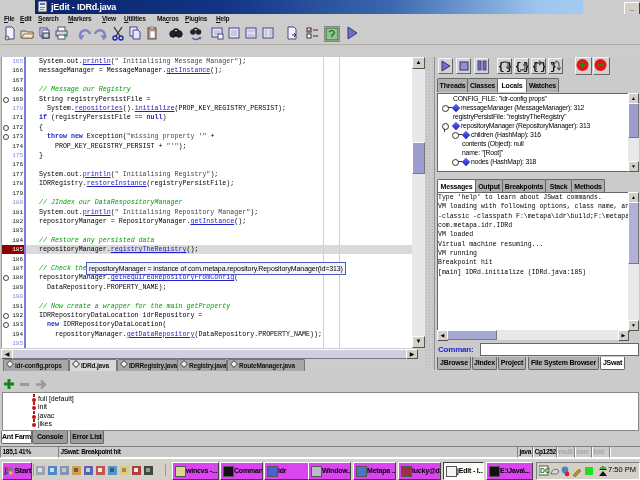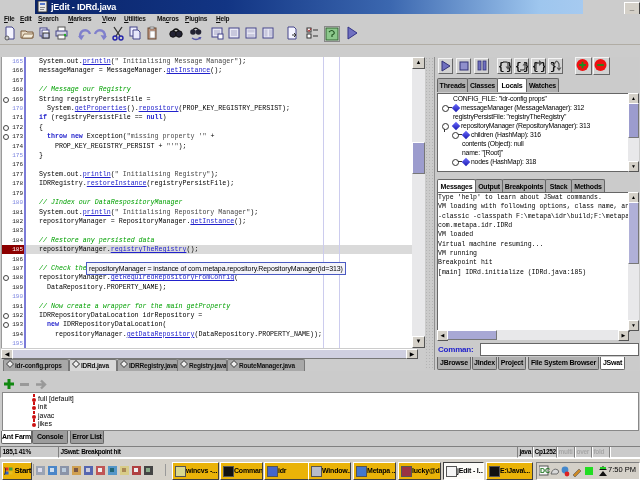--- a/index.html
+++ b/index.html
@@ -68,21 +68,21 @@
 #botpanel{left:0px;top:371px;width:640px;height:75px;background:#cbcbcb;}
 #antlist{left:2px;top:21px;width:635px;height:37px;background:#fff;border:1px solid #888;font-size:7px;color:#000;}
 .ant-row{position:absolute;left:35px;white-space:nowrap;}
 .ant-ic{position:absolute;left:29px;width:4px;height:4px;background:#cc1111;border-radius:50%;}
 .ant-ic:before{content:"";position:absolute;left:1px;top:-4px;width:1.5px;height:3px;background:#cc1111;}
 
 #statusbar{left:0px;top:446px;width:640px;height:12px;background:#cbcbcb;font-size:6.5px;font-weight:bold;color:#000;letter-spacing:-0.3px;}
 .sbox{position:absolute;top:0px;height:10px;border-top:1px solid #808080;border-left:1px solid #808080;border-right:1px solid #fff;border-bottom:1px solid #fff;line-height:10px;padding-left:1.5px;white-space:nowrap;overflow:hidden;}
 
 #taskbar{left:0px;top:458px;width:640px;height:22px;background:#d4d0c8;border-top:1px solid #fff;font-size:7px;}
-.tbtn{position:absolute;top:3px;height:16px;background:#eab308;border-top:1px solid #fff;border-left:1px solid #fff;border-right:1px solid #404040;border-bottom:1px solid #404040;line-height:15px;white-space:nowrap;overflow:hidden;color:#000;}
+.tbtn{position:absolute;top:3px;height:16px;background:#d946ef;border-top:1px solid #fff;border-left:1px solid #fff;border-right:1px solid #404040;border-bottom:1px solid #404040;line-height:15px;white-space:nowrap;overflow:hidden;color:#000;}
 .tbtn.pressed{background:#fcfbf8;border-top:1px solid #404040;border-left:1px solid #404040;border-right:1px solid #fff;border-bottom:1px solid #fff;}
 .ql{position:absolute;top:6px;width:10px;height:10px;}
 </style></head>
 <body>
 <div id="win">
 
   <div id="titlebar" class="abs">
     <svg class="abs" style="left:2px;top:1px" width="12" height="12">
         <rect x="1" y="0" width="9" height="11" fill="#e8e8e8" stroke="#333" stroke-width="1"></rect>
         <rect x="3" y="2" width="5" height="2" fill="#5577cc"></rect>
@@ -205,21 +205,21 @@
 
   <div id="editor" class="abs">
     <div id="hl185" class="abs"></div>
     <div id="wrapguide" class="abs"></div>
       <div class="abs" style="left:336.5px;top:0;width:1.5px;height:291px;background:#ccccee"></div>
     <div id="code" class="abs">  System.out.<span class="f">println</span>(<span class="s">" Initialising Message Manager"</span>);
   messageManager = MessageManager.<span class="f">getInstance</span>();
 
   <span class="c">// Message our Registry</span>
   String registryPersistFile =
-    System.<span class="f">getProperties</span>().<span class="f">repository</span>(PROP_KEY_REGISTRY_PERSIST);
+    System.<span class="f">repositories</span>().<span class="f">initialize</span>(PROP_KEY_REGISTRY_PERSIST);
   <span class="k">if</span> (registryPersistFile == <span class="k">null</span>)
   {
     <span class="k">throw</span> <span class="k">new</span> Exception(<span class="s">"missing property '"</span> +
       PROP_KEY_REGISTRY_PERSIST + <span class="s">"'"</span>);
   }
 
   System.out.<span class="f">println</span>(<span class="s">" Initialising Registry"</span>);
   IDRRegistry.<span class="f">restoreInstance</span>(registryPersistFile);
 
   <span class="c">// JIndex our DataRespositoryManager</span>

